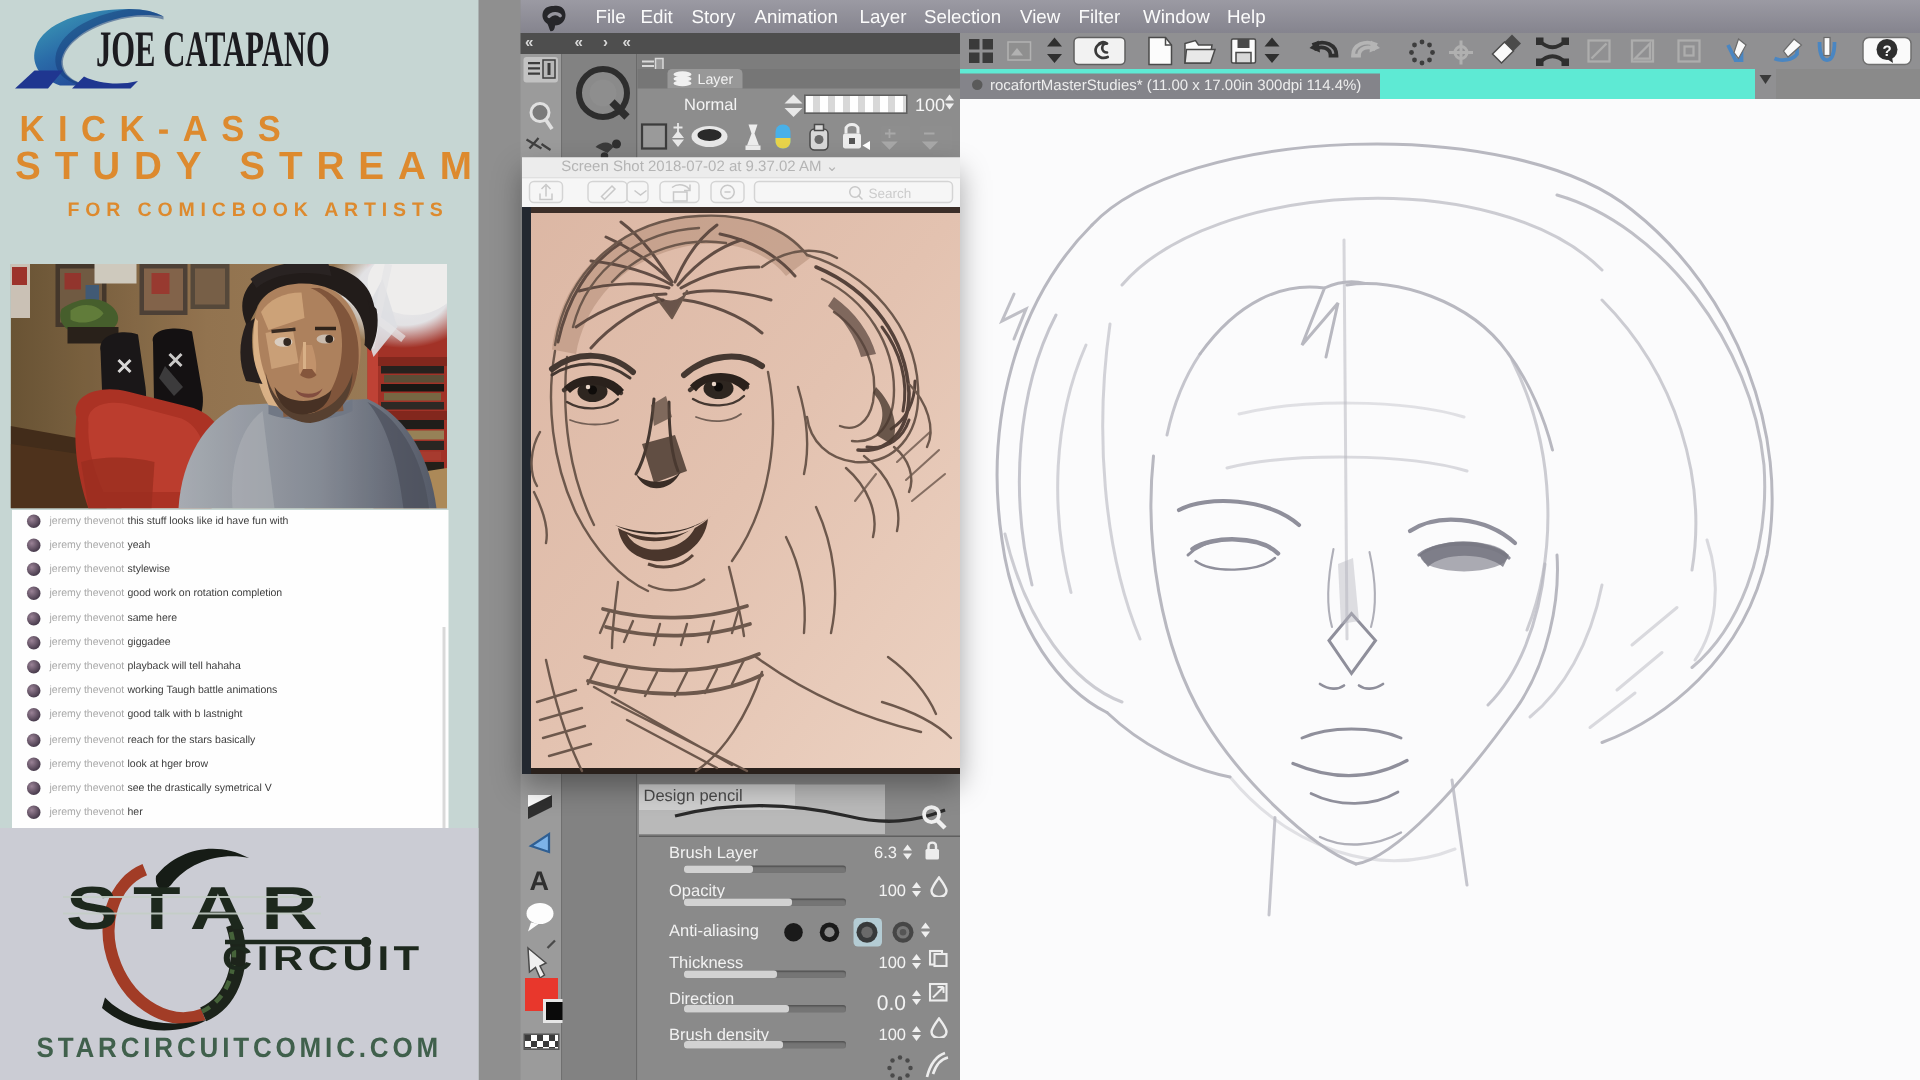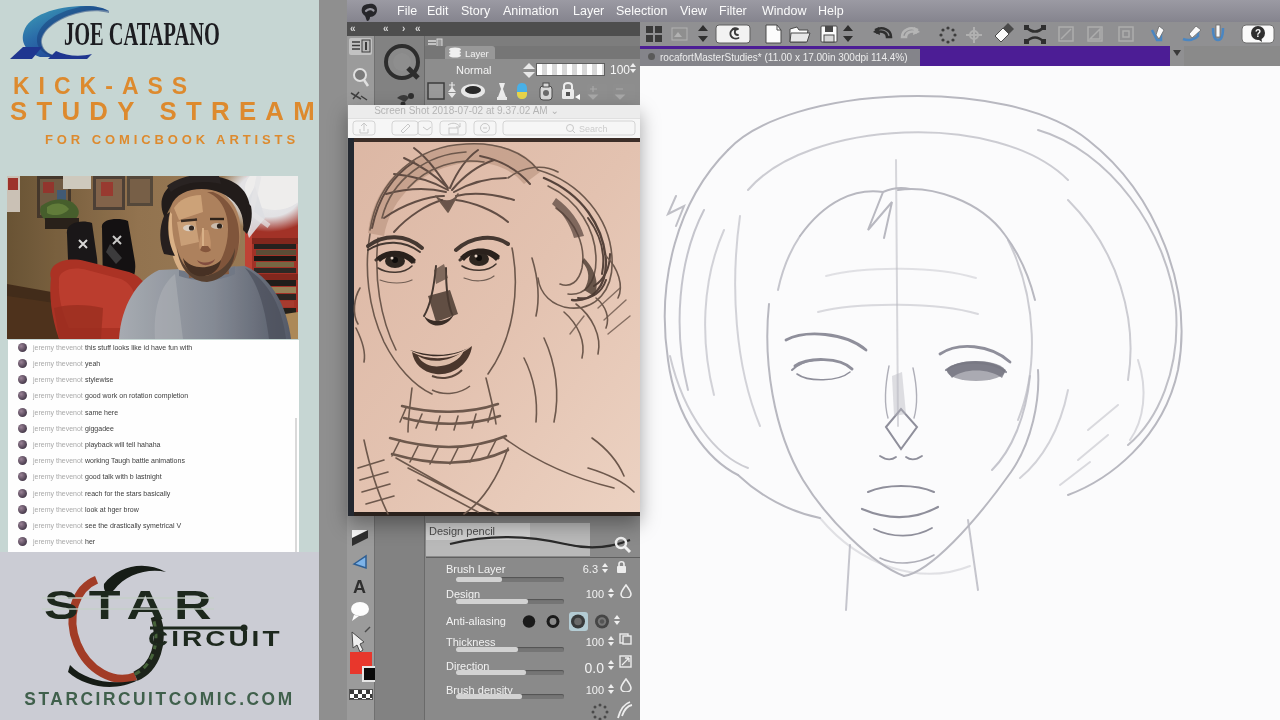--- a/index.html
+++ b/index.html
@@ -24,21 +24,21 @@
 #scm{position:absolute;left:0px;top:688px;width:319px;text-align:center;font-size:17px;font-weight:bold;letter-spacing:2.5px;color:#40604c;transform:scale(1.02,1.1);transform-origin:center top;}
 
 #app{position:absolute;left:319px;top:0;width:961px;height:720px;background:#8a8a8a;margin-left:28px;}
 #menubar{position:absolute;left:0;top:0;width:961px;height:22px;background:linear-gradient(#9b9aa3,#85848e);color:#fbfbfb;font-size:12.5px;}
 .mi{position:absolute;top:4px;}
 #chevbar{position:absolute;left:0;top:22px;width:293px;height:14px;background:#4e4e4e;color:#d8d8d8;font-size:10px;font-weight:bold;}
 #toolcol1{position:absolute;left:0;top:36px;width:28px;height:684px;background:#9b9b9b;border-right:1px solid #707070;}
 #toolcol2{position:absolute;left:28px;top:36px;width:50px;height:684px;background:#828282;border-right:1px solid #6a6a6a;}
 #layerpanel{position:absolute;left:78px;top:36px;width:215px;height:684px;background:#8d8d8d;}
 #toolbar{position:absolute;left:293px;top:22px;width:668px;height:24px;background:#909092;}
-#tabrow{position:absolute;left:293px;top:46px;width:544px;height:20px;background:#4c1d95;}
+#tabrow{position:absolute;left:293px;top:46px;width:544px;height:20px;background:#5eead4;}
 #tab1{position:absolute;left:0px;top:3px;width:280px;height:17px;background:#84848a;color:#ededed;font-size:10px;}
 #canvas{position:absolute;left:293px;top:66px;width:668px;height:654px;background:#fbfbfc;}
 #preview{position:absolute;left:1px;top:105px;width:292px;height:411px;background:#ededed;box-shadow:0 8px 18px rgba(0,0,0,0.35);}
 #pv-title{position:absolute;left:0;top:0;width:100%;height:14px;background:#ececec;color:#b4b4b4;font-size:10px;text-align:center;padding-right:55px;border-bottom:1px solid #e0e0e0;}
 #pv-toolbar{position:absolute;left:0;top:14px;width:100%;height:19px;background:#f6f6f6;}
 #pv-img{position:absolute;left:0;top:33px;width:292px;height:378px;overflow:hidden;}
 #toolprop{position:absolute;left:78px;top:516px;width:215px;height:204px;background:#8a8a8a;color:#f2f2f2;font-size:11px;}
 .tp-label{position:absolute;left:21px;}
 .tp-val{position:absolute;width:30px;text-align:right;font-size:11px;}
 .slider{position:absolute;left:31px;height:5px;width:108px;background:#757575;border-radius:2px;box-shadow:inset 0 1px 1px rgba(0,0,0,.3);}
@@ -553,21 +553,21 @@
       <span class="tp-val" style="left:230px;top:46px;right:auto;"></span>
       <span class="abs" style="left:236px;top:46px;"></span>
       <span class="abs" style="left:229px;top:47px;font-size:11px;"> </span>
       <span class="abs" style="right:42px;top:47px;font-size:11px;">6.3</span>
       <div class="spin" style="right:30px;top:46px;"></div>
       <svg class="abs" style="right:12px;top:44px;" width="13" height="14" viewBox="0 0 13 14">
           <rect x="2" y="6" width="9" height="7" rx="1" fill="#ededed"></rect>
           <path d="M 4 6 L 4 4 C 4 1 9 1 9 4 L 9 6" stroke="#ededed" stroke-width="1.6" fill="none"></path>
         </svg>
 
-      <span class="tp-label" style="top:72px;">Design</span>
+      <span class="tp-label" style="top:72px;">Opacity</span>
       <div class="slider" style="top:83px;">
           <div class="sfill" style="width:72px;"></div>
         </div>
       <span class="abs" style="right:36px;top:72px;font-size:11px;">100</span>
       <div class="spin" style="right:24px;top:71px;"></div>
       <svg class="abs" style="right:8px;top:68px;" width="12" height="14" viewBox="0 0 12 14">
           <path d="M 6 1 C 9 5 11 8 11 10 A 5 4 0 0 1 1 10 C 1 8 3 5 6 1 Z" fill="none" stroke="#ededed" stroke-width="1.6"></path>
         </svg>
 
       <span class="tp-label" style="top:99px;">Anti-aliasing</span>

